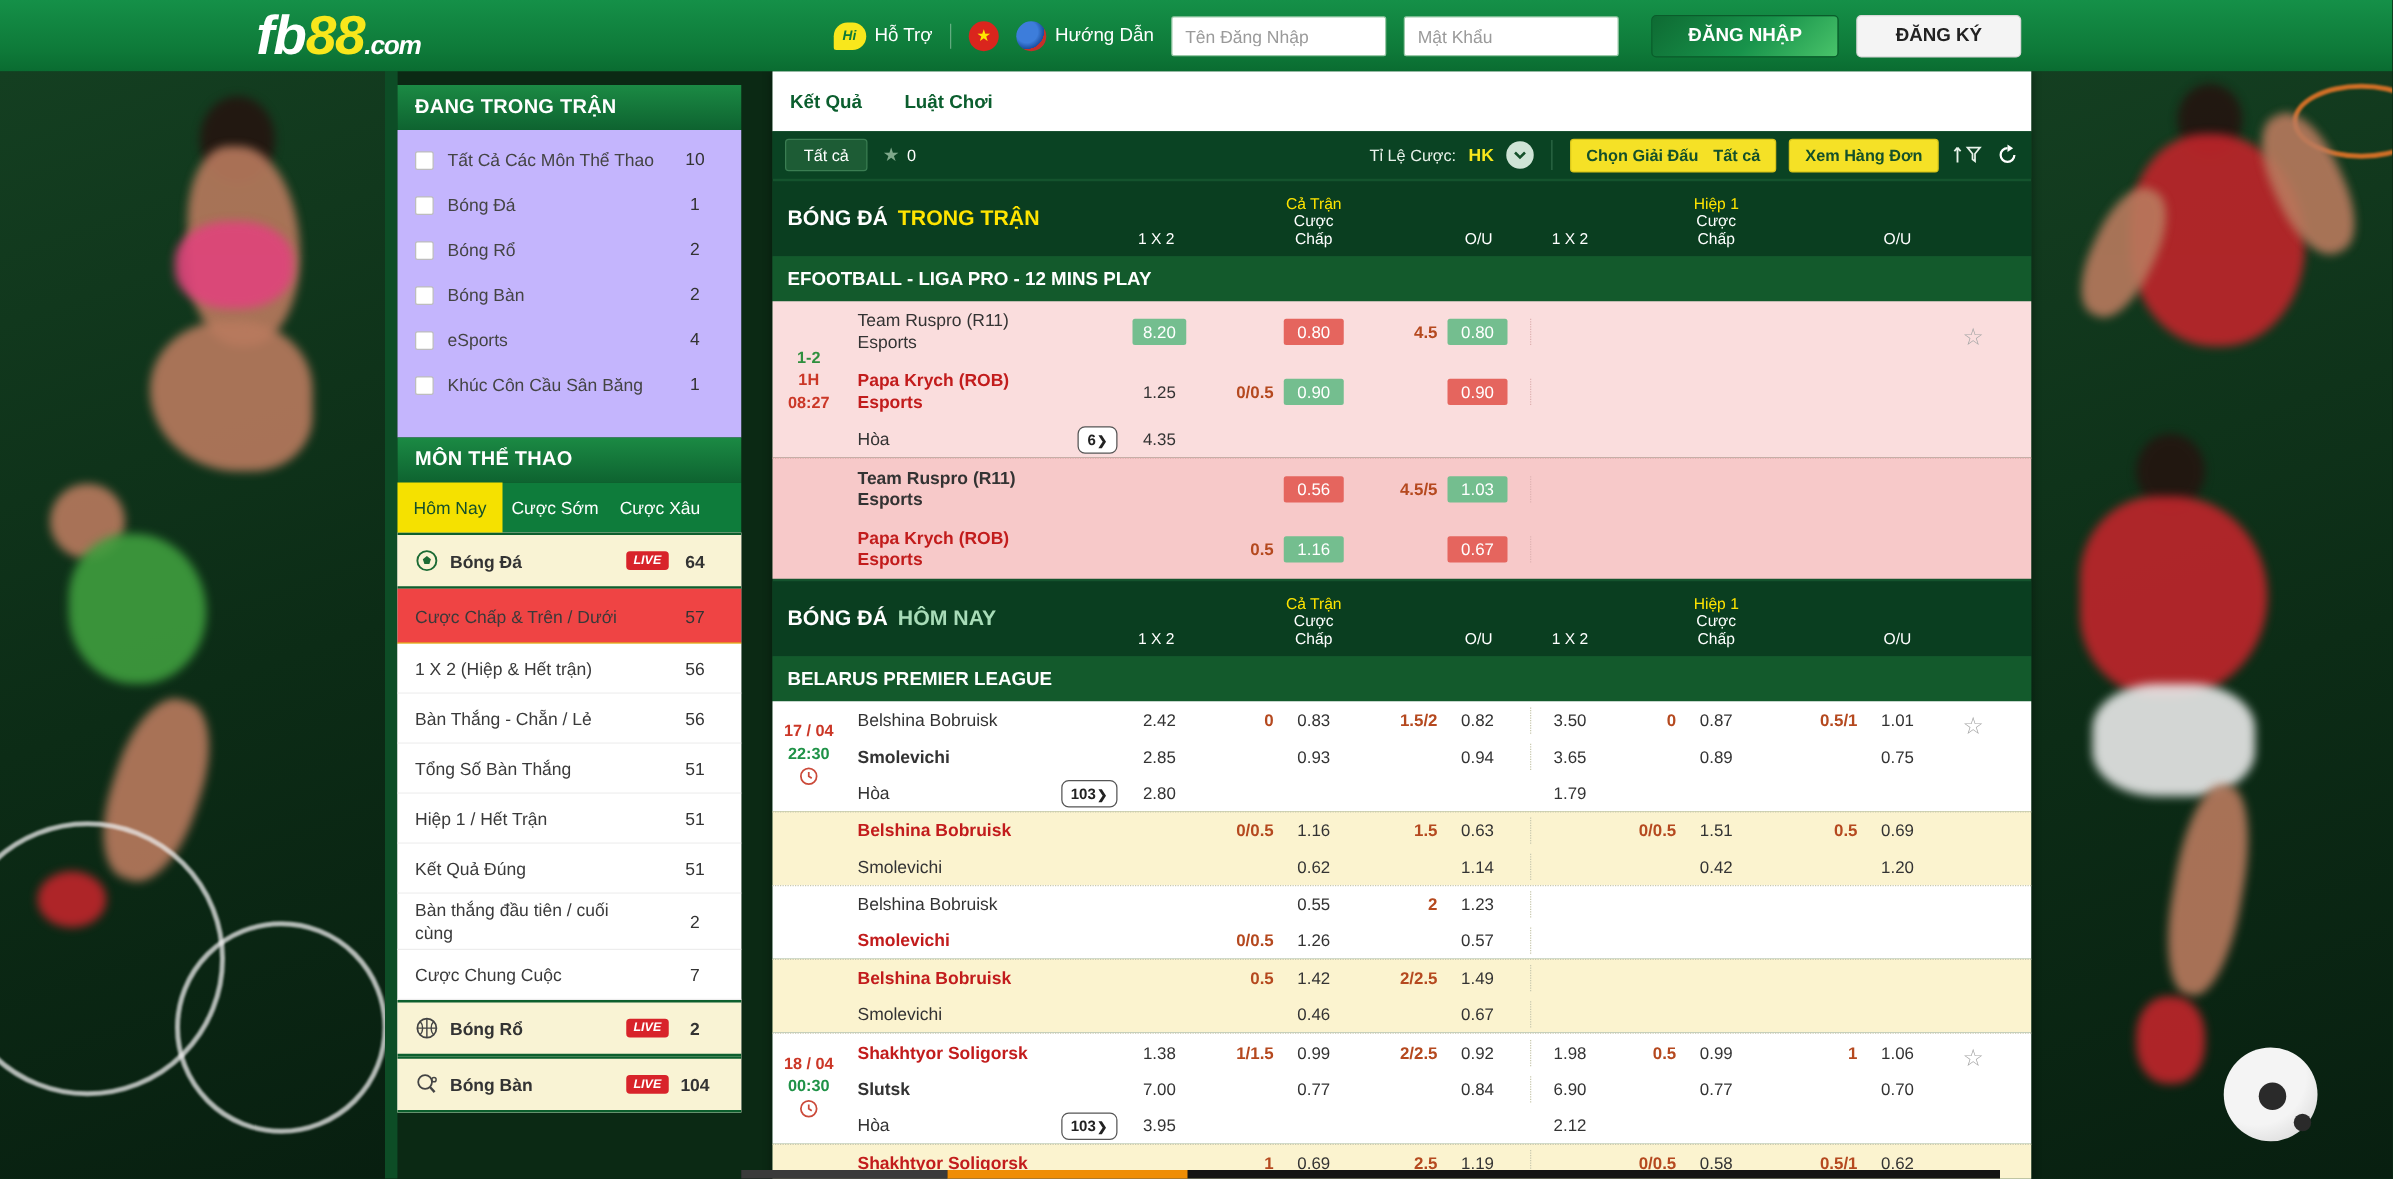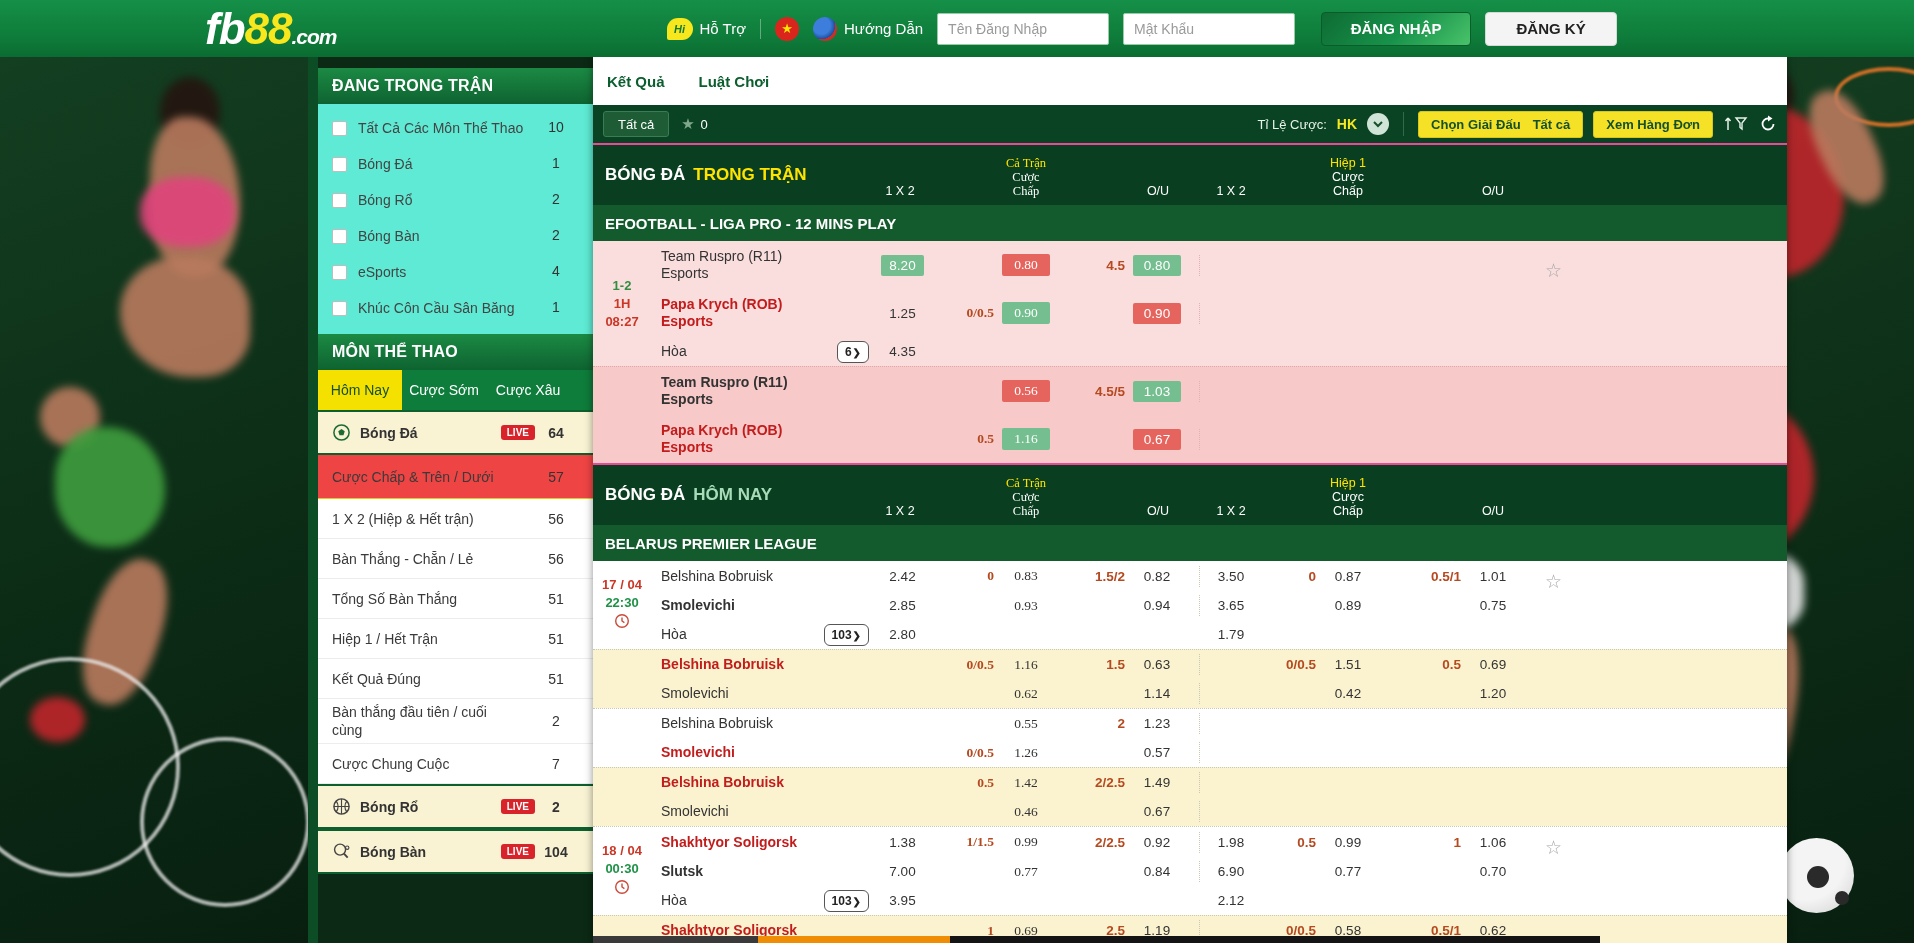--- a/index.html
+++ b/index.html
@@ -38,39 +38,39 @@
   .login-input { width:172px; height:32px; border:1px solid #9bcaa9; border-radius:2px; padding:0 10px; font-size:14px; color:#333; outline:none; }
   .login-input::placeholder { color:#9a9a9a; }
   .btn { height:34px; border-radius:4px; font-size:15px; font-weight:bold; cursor:pointer; border:none; }
   .btn-login { width:150px; margin-left:12px; color:#fff; background:linear-gradient(135deg,#0e6b33 0%,#18934b 55%,#49c36a 100%); border:1px solid #0a5c2b; }
   .btn-register { width:132px; color:#222; background:#f4f4f4; border:1px solid #d8d8d8; }
 
   
   .side-scroll { position:absolute; left:308px; top:57px; bottom:0; width:10px; background:#0d4d26; z-index:5; }
   .sidebar { position:absolute; left:318px; top:68px; width:275px; z-index:10; }
   .side-header { height:36px; background:linear-gradient(180deg,#1b8a44,#0e6330); color:#fff; font-size:16px; font-weight:bold; display:flex; align-items:center; padding-left:14px; letter-spacing:.2px; }
-  .filters { background:#5eead4; padding:6px 0 8px; }
+  .filters { background:#c4b5fd; padding:6px 0 24px; }
   .filter-row { display:flex; align-items:flex-start; padding:9px 0 9px 14px; cursor:pointer; }
   .cbx { width:15px; height:15px; border:1px solid #bdbdbd; border-radius:2px; background:#fff; margin-top:2px; flex:none; }
   .filter-label { margin-left:11px; font-size:14px; color:#444; line-height:18px; width:170px; }
   .count { margin-left:auto; margin-right:24px; min-width:26px; text-align:center; font-size:14px; color:#333; }
   .side-tabs { height:40px; background:#0e7c3b; display:flex; }
   .side-tab { width:84px; height:40px; display:flex; align-items:center; justify-content:center; font-size:14px; color:#fff; cursor:pointer; }
   .side-tab.active { background:#f5e100; color:#14502a; }
   .side-menu { background:#fff; }
   .menu-row { display:flex; align-items:center; min-height:40px; padding:4px 0 4px 14px; font-size:14px; color:#3a3a3a; border-bottom:1px solid #ededed; cursor:pointer; background:#fff; }
   .menu-row .m-label { line-height:18px; max-width:165px; }
   .menu-row.sport { background:#f9f3d4; min-height:45px; border-top:2px solid #0d5f2e; border-bottom:2px solid #0d5f2e; font-weight:bold; color:#333; }
   .menu-row.selected { background:#ef4444; min-height:44px; border-bottom:1px solid #e0cd14; }
   .s-icon { width:19px; height:19px; margin-right:9px; flex:none; display:inline-flex; }
-  .live-badge { margin-left:auto; background:#d8232a; color:#fff; font-size:10px; font-weight:bold; border-radius:3px; padding:2px 6px; }
+  .live-badge { margin-left:auto; background:#d8232a; color:#fff; font-size:10px; font-weight:bold; font-style:italic; border-radius:3px; padding:2px 6px; }
   .live-badge + .count { margin-left:8px; }
 
   
-  .main { position:absolute; left:593px; top:57px; width:1194px; bottom:0; background:#ec4899; z-index:10; box-shadow:0 0 8px rgba(0,0,0,.45); }
+  .main { position:absolute; left:618px; top:57px; width:1007px; bottom:0; background:#14532d; z-index:10; box-shadow:0 0 8px rgba(0,0,0,.45); }
   .main-links { height:48px; display:flex; align-items:center; gap:34px; padding-left:14px; background:#fff; }
   .main-links a { color:#0b5e2e; font-size:15px; font-weight:bold; cursor:pointer; text-decoration:none; }
 
   .toolbar { height:38px; background:#0a4323; display:flex; align-items:center; padding:0 10px; gap:12px; }
   .t-all { background:#1d5c35; border:1px solid #3a7d52; color:#fff; font-size:13px; border-radius:3px; height:26px; padding:0 14px; cursor:pointer; }
   .t-fav { display:flex; align-items:center; gap:6px; color:#fff; font-size:13px; }
   .t-fav .star-g { color:#7fa88b; font-size:15px; }
   .t-right { margin-left:auto; display:flex; align-items:center; gap:10px; }
   .t-odds-label { color:#e8f2ea; font-size:13px; }
   .t-odds-type { color:#f8e71c; font-size:14px; font-weight:bold; }
@@ -79,21 +79,21 @@
   .t-yellow { background:#f5e126; border:1px solid #d9c61a; color:#14502a; font-size:13px; font-weight:bold; border-radius:3px; height:27px; padding:0 12px; cursor:pointer; display:flex; align-items:center; gap:12px; }
   .t-icon { display:inline-flex; cursor:pointer; }
 
   .sec-header { height:60px; background:#0a3e20; display:flex; margin-top:2px; }
   .sec-title { width:288px; display:flex; align-items:center; padding-left:12px; gap:8px; white-space:nowrap; }
   .sec-title .t-main { color:#fff; font-size:17px; font-weight:bold; }
   .sec-title .t-sub { font-size:17px; font-weight:bold; }
   .t-sub.yellow { color:#ffe400; }
   .t-sub.mint { color:#a8dcb8; }
   .cell { display:flex; align-items:center; justify-content:flex-end; padding-right:12px; flex:none; }
-  .g1 { width:55px; } .g2 { width:126px;font-family:Liberation Serif, serif; } .g3 { width:138px; padding-right:18px; }
+  .g1 { width:55px; } .g2 { width:126px; } .g3 { width:138px; padding-right:18px; }
   .g4 { width:67px; } .g5 { width:117px; } .g6 { width:145px; } .gs { width:71px; justify-content:flex-start; padding-left:16px; }
   .cell.h { flex-direction:column; justify-content:flex-end; align-items:flex-end; padding-bottom:7px; }
   .cell.h span { min-width:48px; text-align:center; font-size:12.5px; color:#fff; line-height:14px; }
   .cell.h .lbl-top { color:#ffe400; }
 
   .league-bar { height:36px; background:#135a2c; color:#fff; font-size:15px; font-weight:bold; display:flex; align-items:center; padding-left:12px; }
 
   .match-block { display:flex; }
   .match-block.bg-pink { background:#fadddd; }
   .match-block.bg-pink2 { background:#f7c9c9; border-top:1px dotted #dca8a8; }

